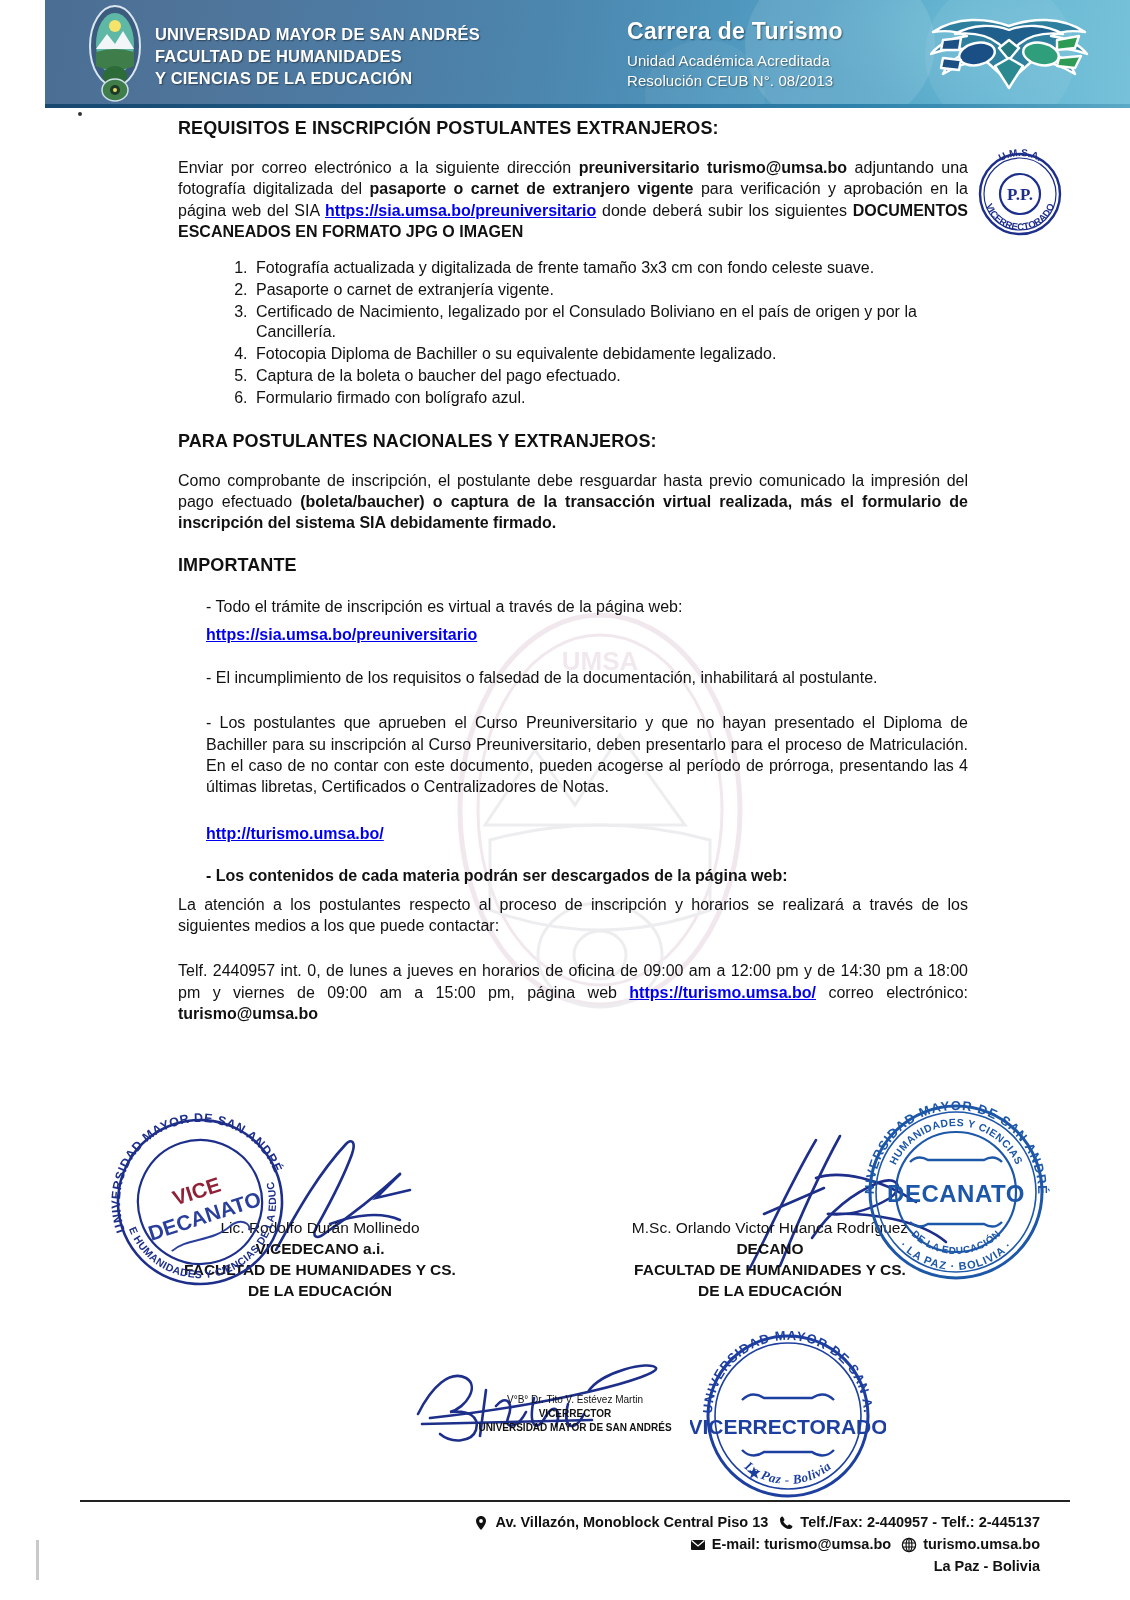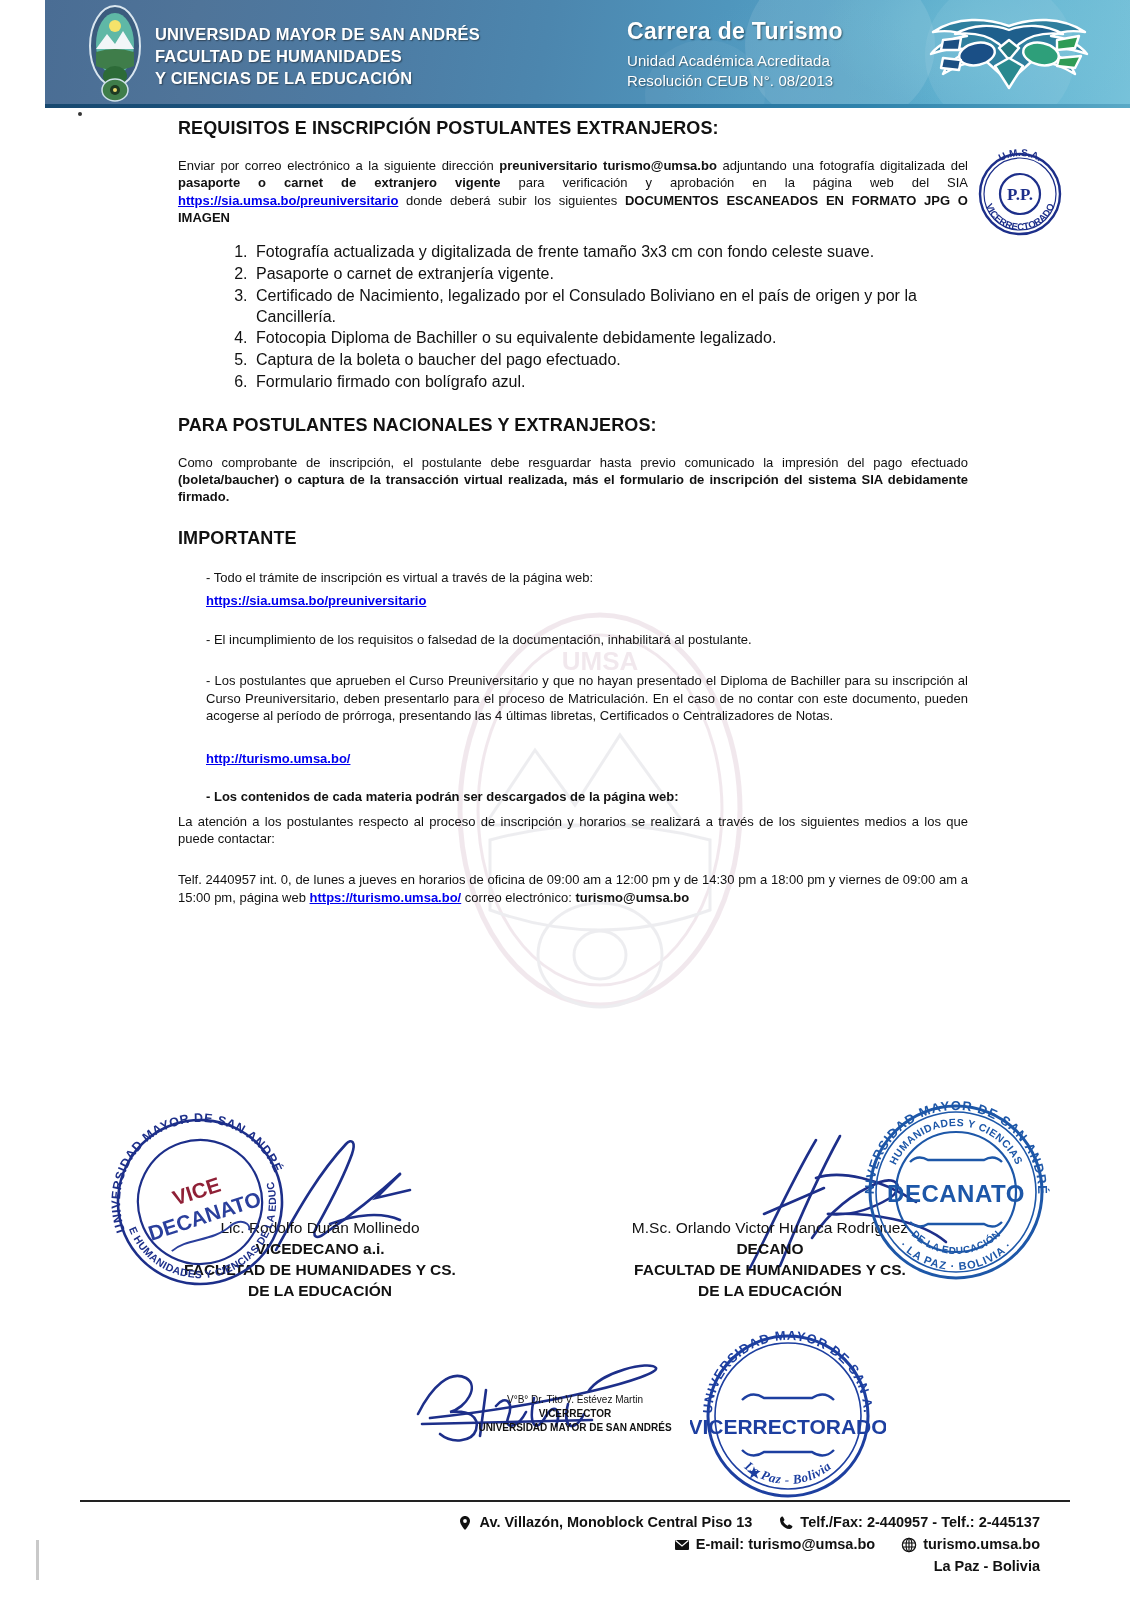--- a/index.html
+++ b/index.html
@@ -113,21 +113,21 @@
     top: 118px;
     width: 790px;
   }
   .sec-title {
     font-size: 18px;
     font-weight: bold;
     letter-spacing: 0.1px;
     margin: 0 0 18px 0;
   }
   p.body {
-    font-size: 13px;
+    font-size: 16px;
     line-height: 1.33;
     margin: 0 0 16px 0;
     text-align: justify;
   }
   p.body.left { text-align: left; }
   b, strong { font-weight: bold; }
   .ulink {
     font-weight: bold;
     text-decoration: underline;
     white-space: nowrap;
@@ -215,21 +215,21 @@
     font-weight: bold;
     line-height: 1.5;
     text-align: right;
     padding-right: 40px;
     box-sizing: border-box;
   }
   #footer .frow {
     display: flex;
     justify-content: flex-end;
     align-items: center;
-    gap: 26px;
+    gap: 10px;
     white-space: nowrap;
   }
   #footer .fitem { display: inline-flex; align-items: center; gap: 6px; }
   #footer .ficon { display: inline-block; width: 16px; height: 16px; flex: 0 0 16px; }
   #footer .city { font-weight: bold; }
 
   
   #left-edge {
     position: absolute;
     left: 0; top: 0;

